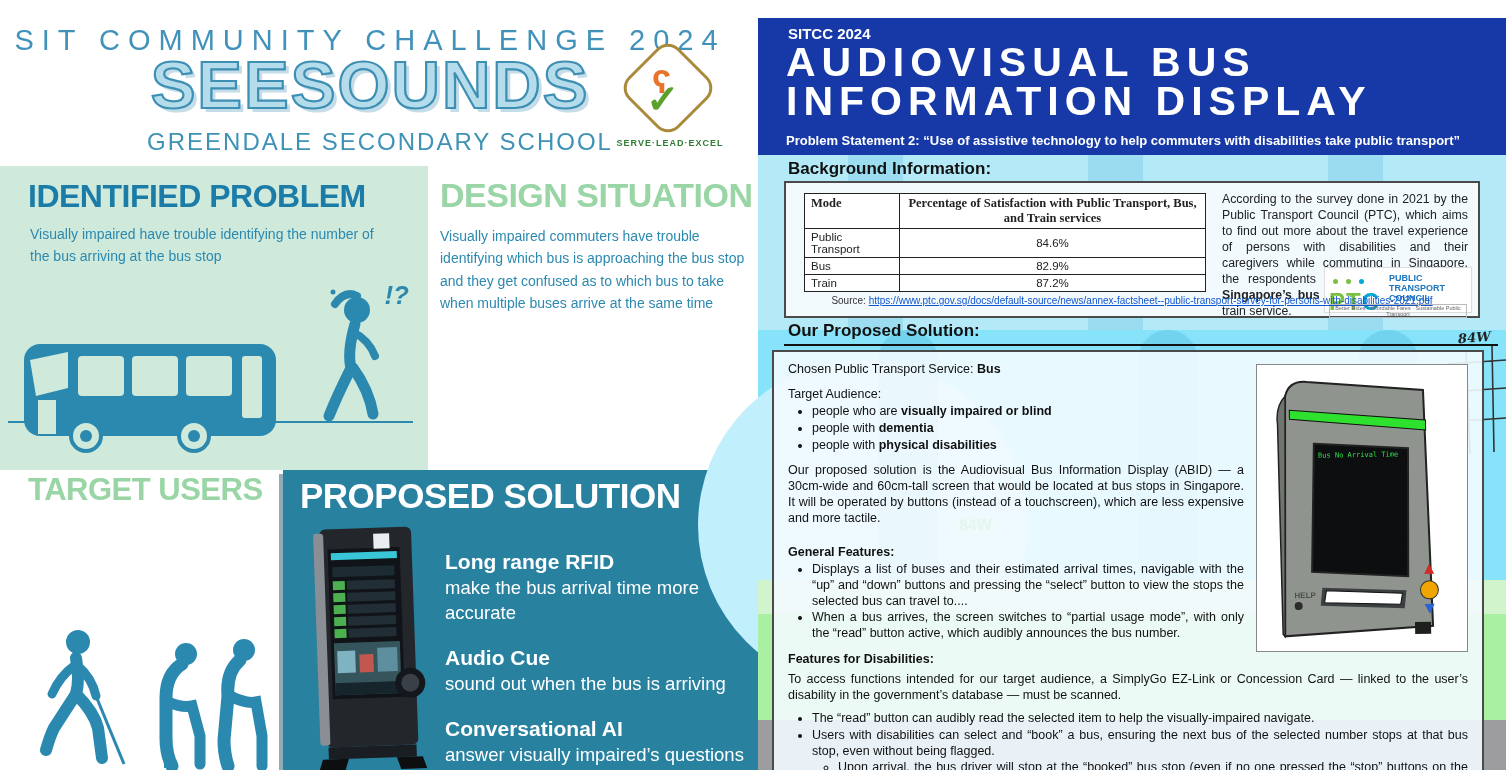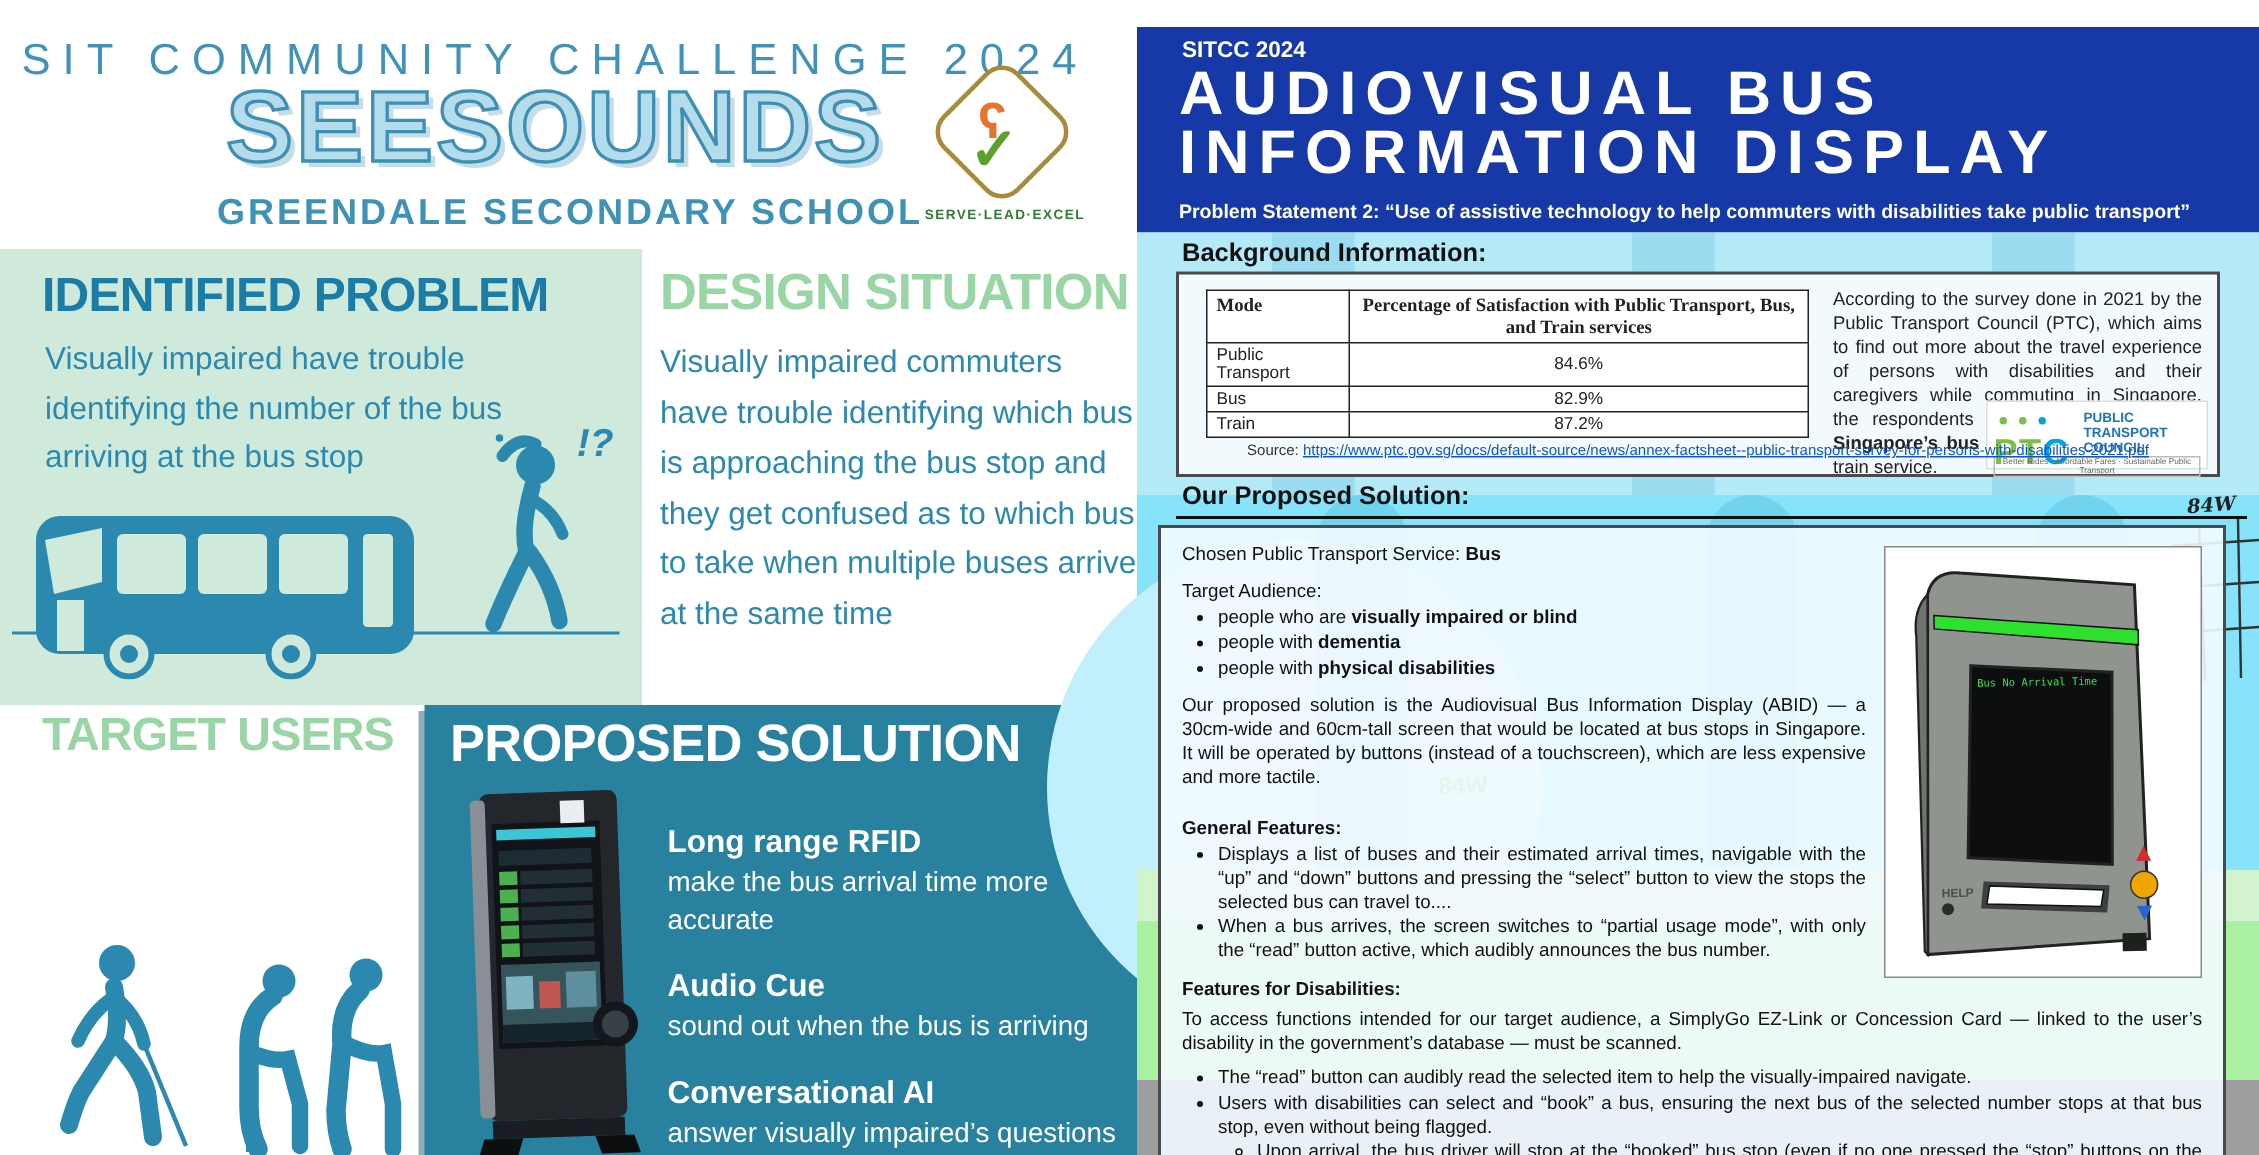--- a/index.html
+++ b/index.html
@@ -4,31 +4,31 @@
 <style>
   html,body{margin:0;padding:0;background:#e8e8e8;}
   *{box-sizing:border-box;font-family:"Liberation Sans",sans-serif;}
   #poster{position:relative;width:1506px;height:770px;background:#c2410c;overflow:hidden;margin:0 auto;}
   .abs{position:absolute;}
 
   
   #left{left:0;top:0;width:758px;height:770px;background:#fff;}
   .event-title{left:0;top:24px;width:740px;text-align:center;font-size:29px;letter-spacing:8px;color:#4192ba;font-weight:500;white-space:nowrap;}
   .seesounds{left:120px;top:46px;width:500px;text-align:center;font-size:67px;font-weight:800;letter-spacing:2px;color:#b5dcea;-webkit-text-stroke:2.2px #3d8fb4;text-shadow:4px 4px 0 rgba(61,143,180,.30);}
-  .school{left:60px;top:128px;width:640px;text-align:center;font-size:24px;letter-spacing:2px;color:#3d92b6;font-weight:700;}
+  .school{left:60px;top:128px;width:640px;text-align:center;font-size:24px;letter-spacing:2px;color:#3d92b6;font-weight:400;}
   .gss-logo{left:618px;top:50px;width:100px;height:112px;}
   .diamond{left:14px;top:2px;width:72px;height:72px;border:3px solid #a98a3a;border-radius:16px;transform:rotate(45deg);background:#fff;}
   .logo-swirl{left:34px;top:12px;font-size:34px;color:#e8732a;font-weight:800;}
   .logo-check{left:28px;top:26px;font-size:40px;color:#5aa22c;font-weight:800;}
   .motto{left:-8px;top:88px;width:120px;text-align:center;font-size:9px;font-weight:700;letter-spacing:1px;color:#2e7d32;}
 
   .mint-box{left:0;top:166px;width:428px;height:304px;background:#cfe9da;}
   .h-teal{font-size:32px;font-weight:800;letter-spacing:-.5px;color:#1c7ca8;}
   .h-green{font-size:32px;font-weight:800;letter-spacing:-.5px;color:#99d5a5;}
-  .body-teal{font-size:21px;color:#2b89b0;line-height:1.55;}
+  .body-teal{font-size:14px;color:#2b89b0;line-height:1.55;}
   .mint-box .h-teal{position:absolute;left:28px;top:12px;}
   .mint-box .body-teal{position:absolute;left:30px;top:58px;width:350px;}
   .road-line{left:8px;top:255px;width:405px;height:0;border-top:2.5px solid #2b89b0;}
   .bus-svg{left:16px;top:172px;width:275px;height:115px;}
   .confused{left:295px;top:118px;width:120px;height:150px;}
   .confused .mark{position:absolute;right:6px;top:-4px;font-size:26px;font-weight:800;font-style:italic;color:#2b89b0;}
 
   .design{left:440px;top:176px;width:318px;}
   .design .h-green{display:block;font-size:34px;}
   .design .body-teal{display:block;margin-top:10px;width:318px;line-height:1.6;}

